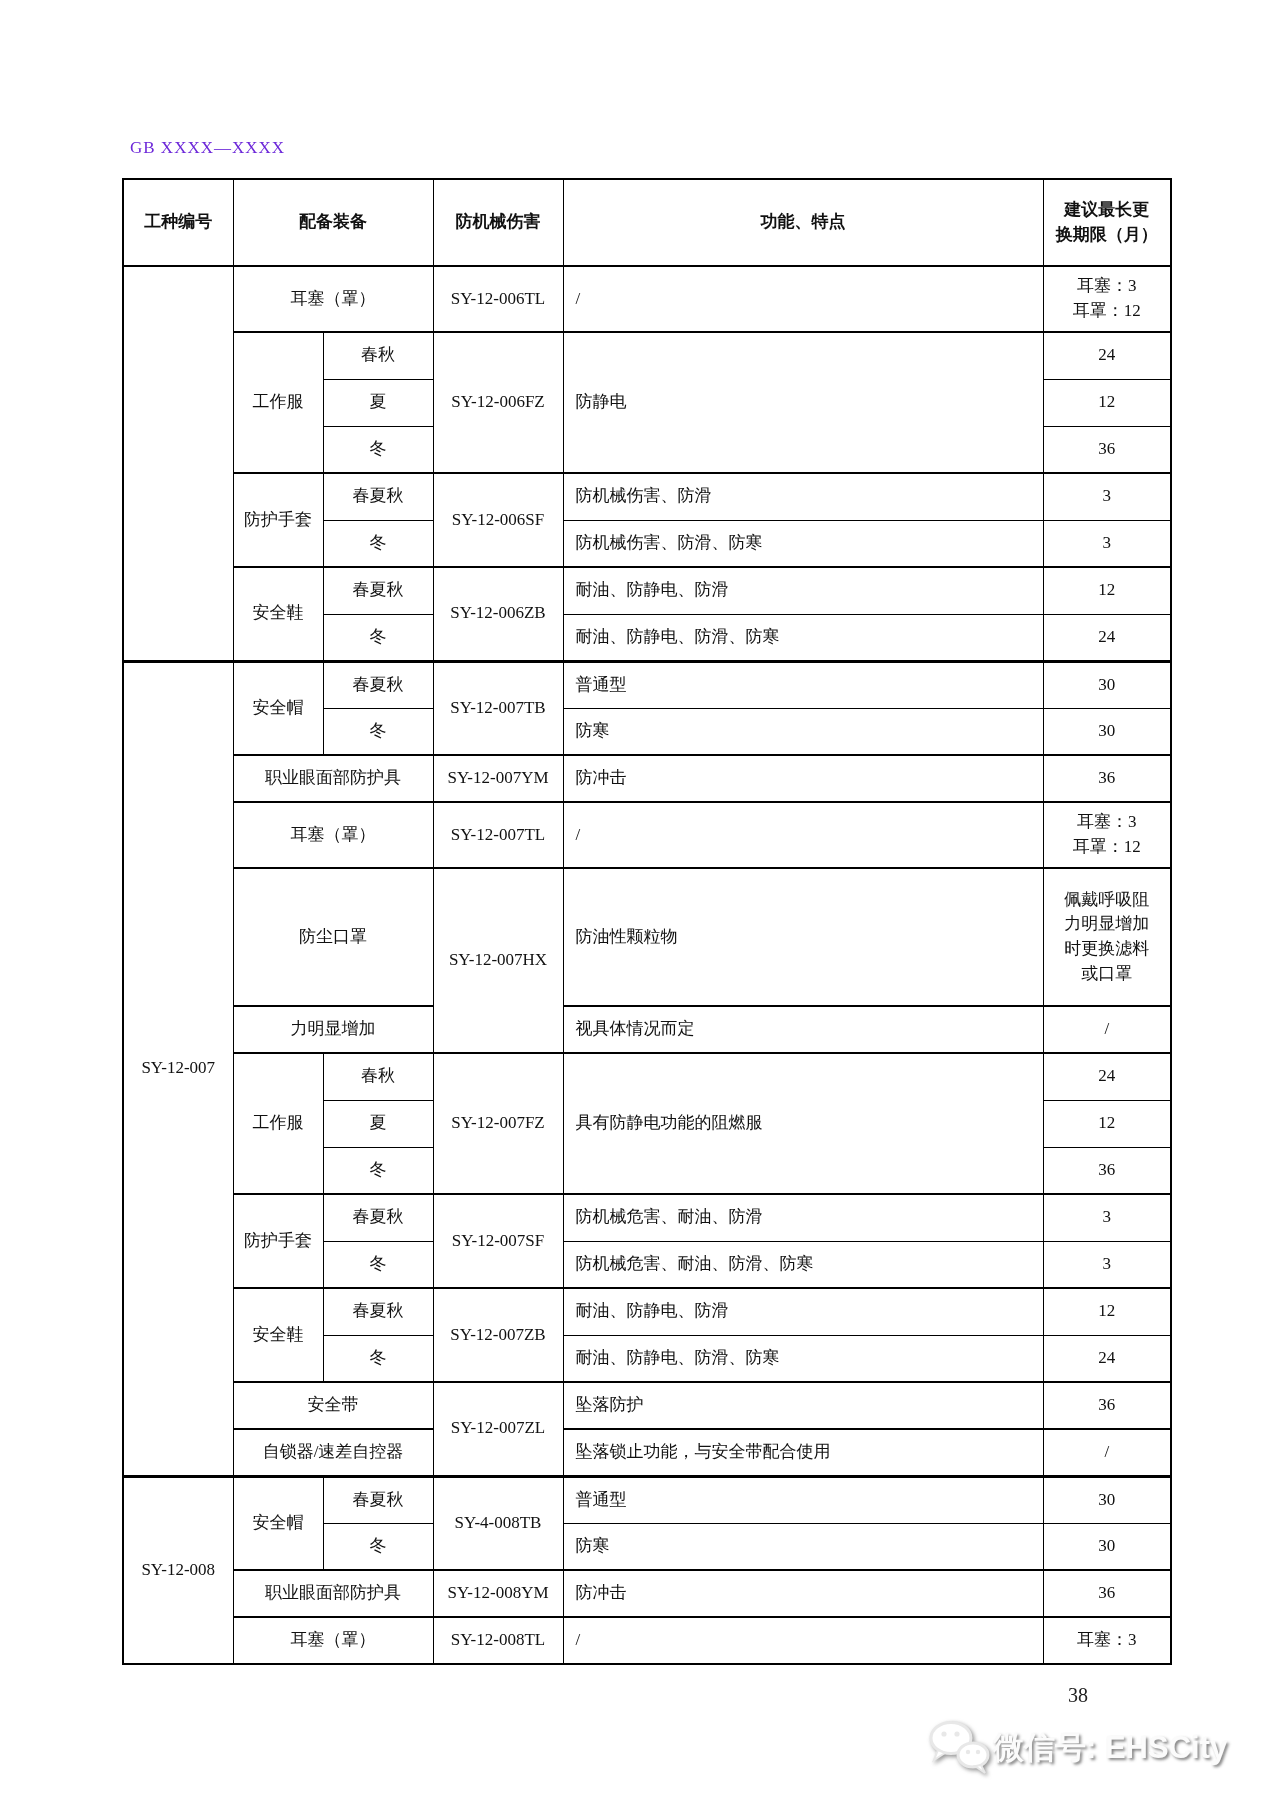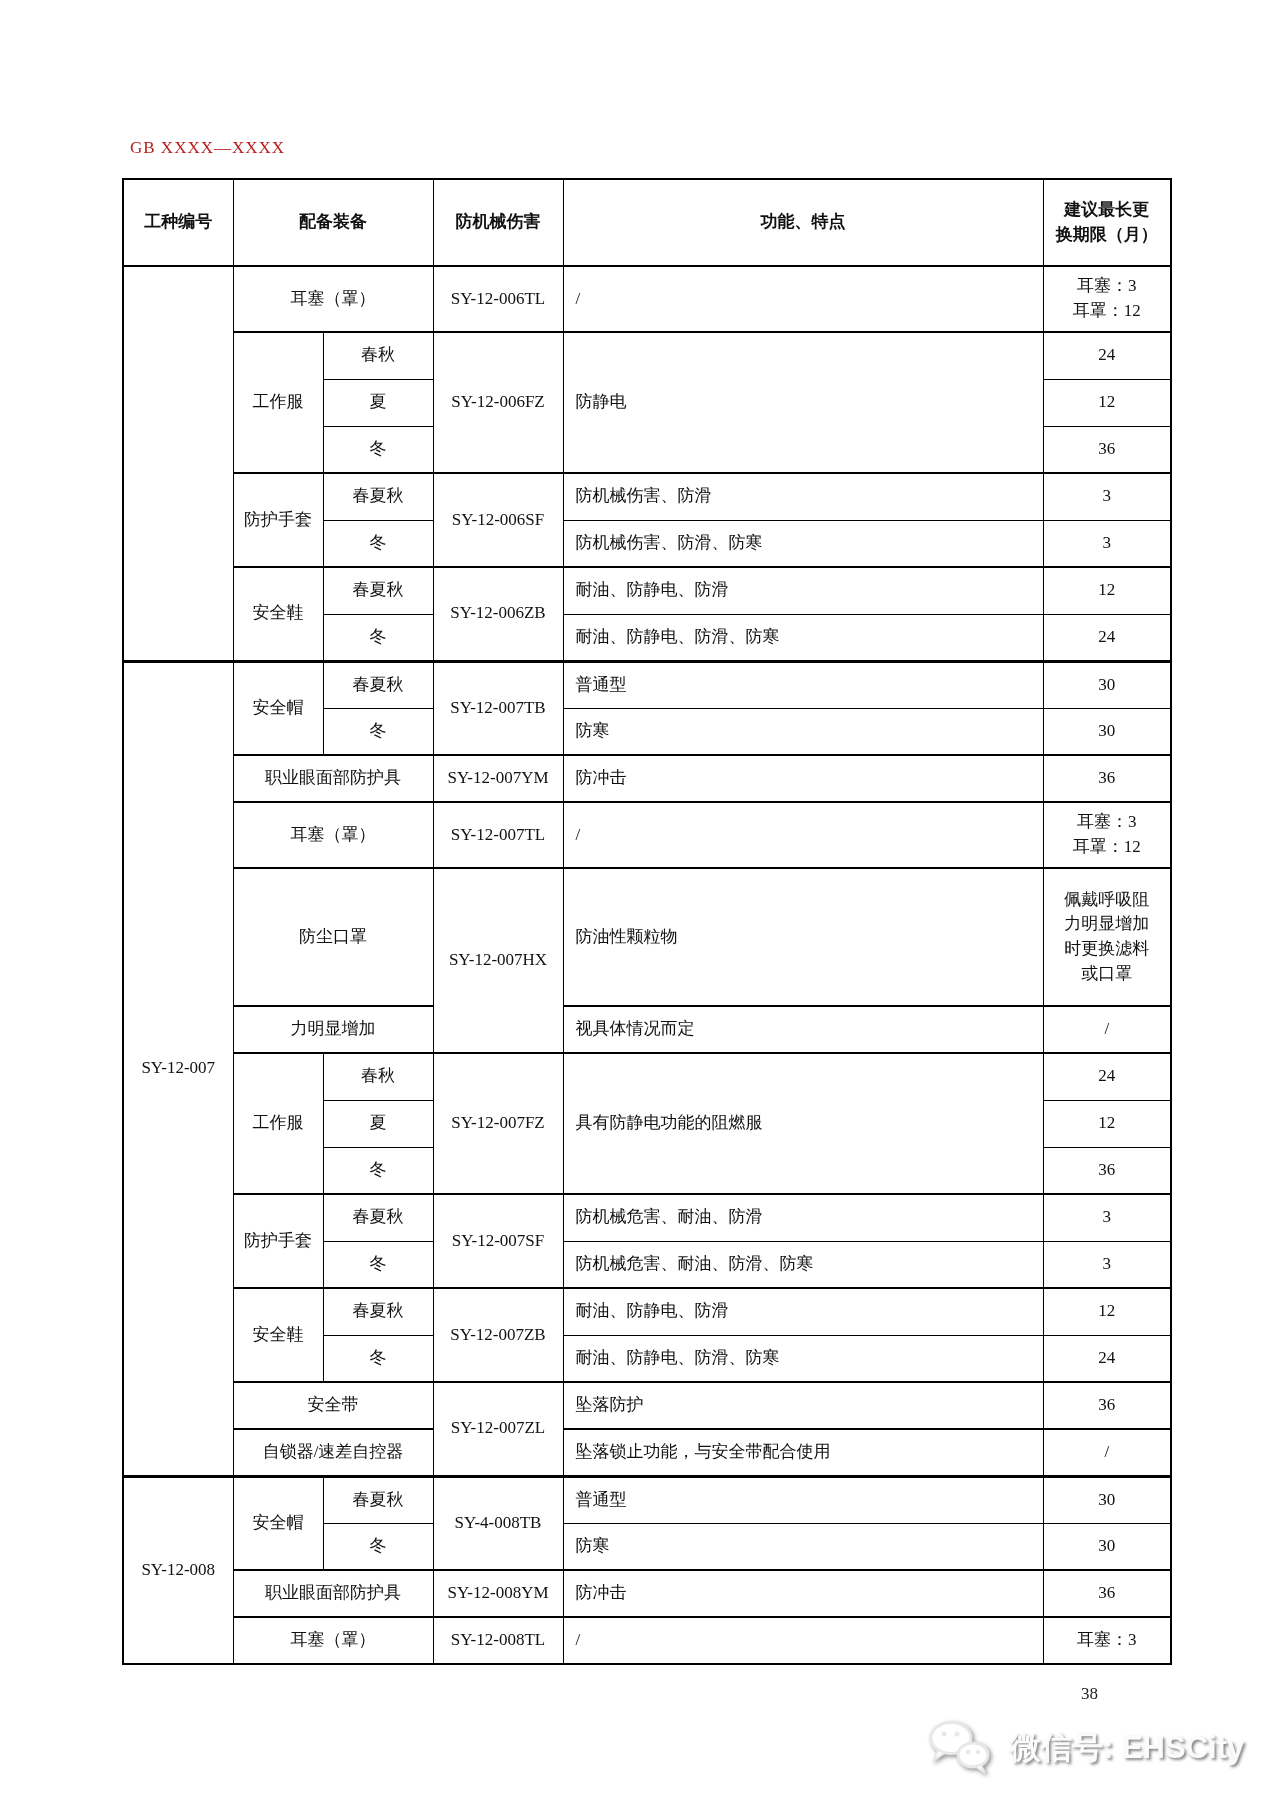--- a/index.html
+++ b/index.html
@@ -2,21 +2,21 @@
 <html><head>
 <meta charset="utf-8">
 <style>
   html,body{margin:0;padding:0;}
   body{
     width:1280px;height:1810px;position:relative;background:#ffffff;
     font-family:"Liberation Serif","DejaVu Serif",serif;color:#111;
   }
   .doc-code{
     position:absolute;left:130px;top:138px;
-    font-size:17px;letter-spacing:1px;color:#b91c1c;
+    font-size:17px;letter-spacing:1px;color:#6d28d9;
   }
   .ppe-table{
     position:absolute;left:122px;top:178px;width:1048px;
     border-collapse:collapse;table-layout:fixed;
     border:2px solid #000;
     font-size:17px;
   }
   .ppe-table th,.ppe-table td{
     border:1px solid #000;
     text-align:center;vertical-align:middle;
@@ -33,25 +33,25 @@
   .c-job{width:110px;}
   .c-equip{width:90px;}
   .c-season{width:110px;}
   .c-code{width:130px;}
   .c-func{width:480px;}
   .c-period{width:128px;}
   td.func{text-align:left;padding-left:12px;}
   .pre{white-space:pre-line;line-height:1.75;margin-top:41px;}
   .page-number{
     position:absolute;left:1068px;top:1684px;
-    font-size:17px;color:#222;margin-left:13px;
+    font-size:20px;color:#222;
   }
   .watermark{
     position:absolute;left:928px;top:1720px;
-    display:flex;align-items:center;gap:18px;text-align:right;
+    display:flex;align-items:center;gap:1px;text-align:right;
   }
   .watermark .wm-text{
     font-family:"Liberation Sans","DejaVu Sans",sans-serif;
     font-size:31px;font-weight:bold;color:#fbfbfb;
     text-shadow:2px 2px 3px rgba(110,110,110,0.85);
     white-space:nowrap;
   }
   .wechat-icon{
     filter:drop-shadow(2px 2px 2px rgba(120,120,120,0.8));
     flex:0 0 auto;

